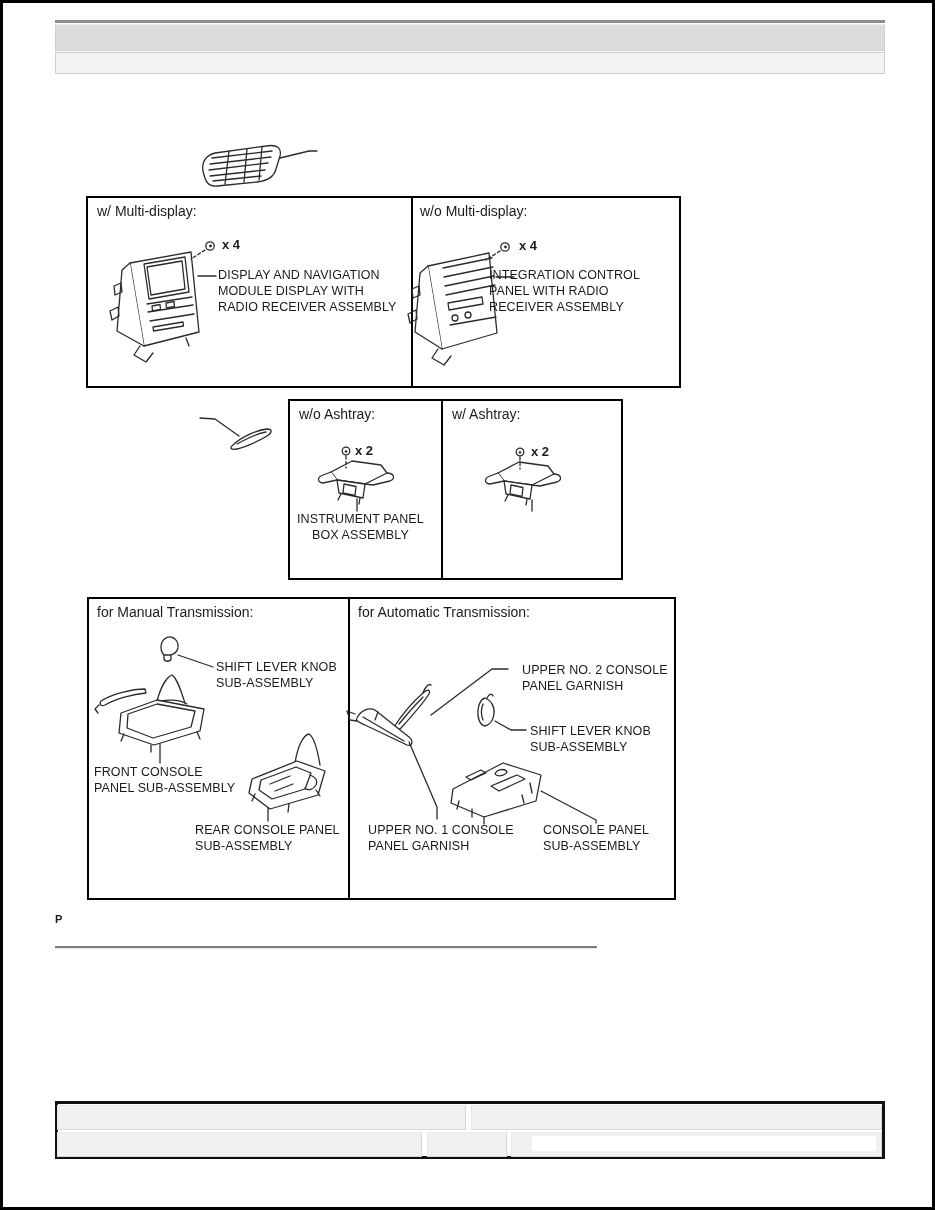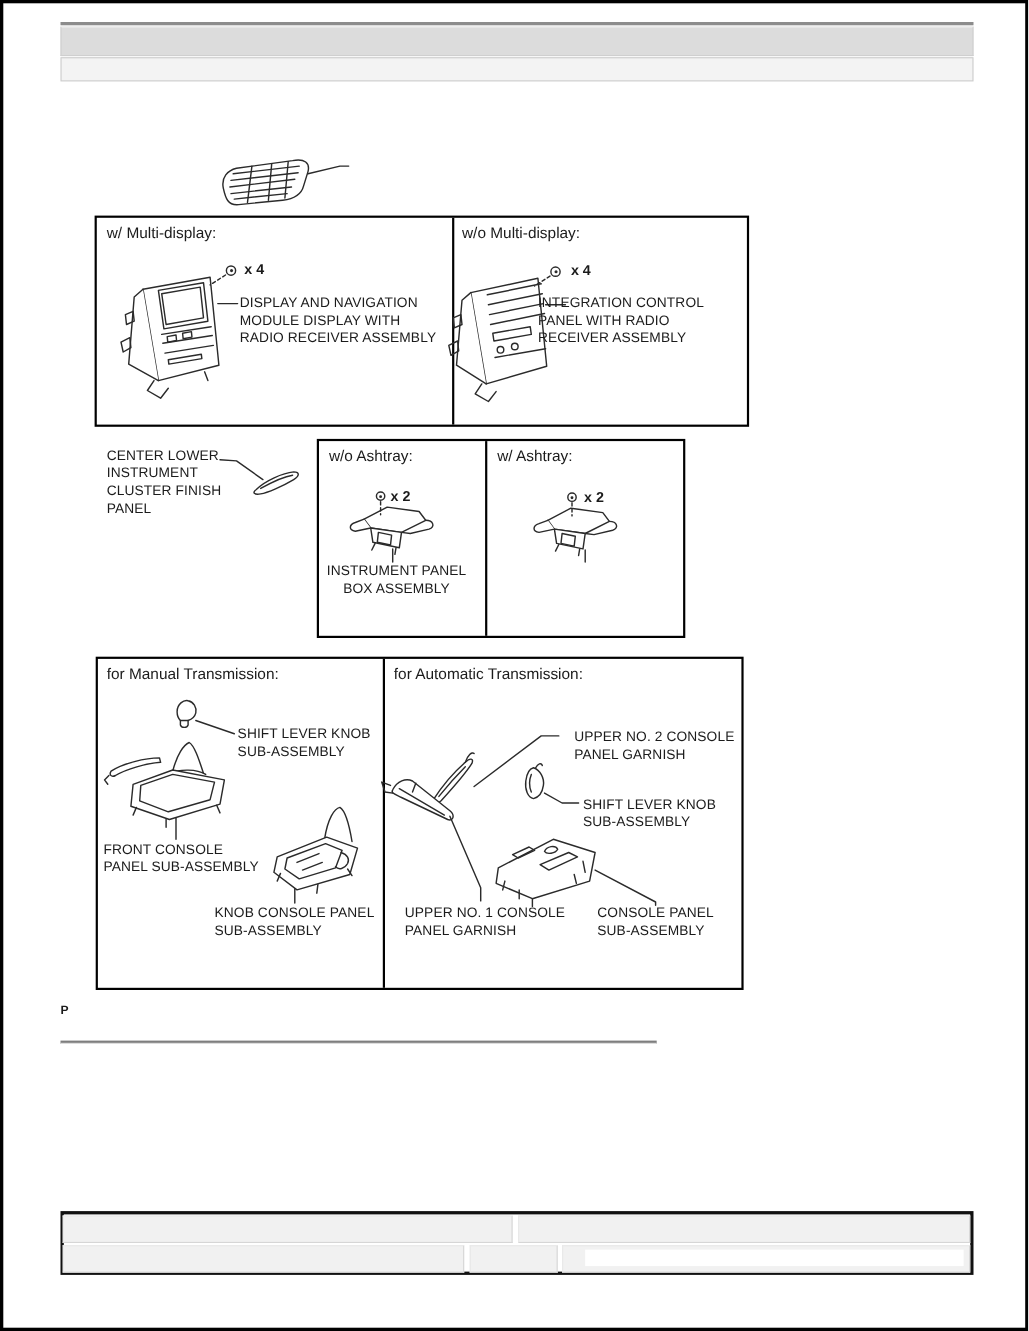--- a/index.html
+++ b/index.html
@@ -193,39 +193,35 @@
   <div class="abs txt cellhdr" style="left:420px;top:203px;">w/o Multi-display:</div>
   <div class="abs txt screwtxt" style="left:222px;top:237px;">x 4</div>
   <div class="abs txt screwtxt" style="left:519px;top:238px;">x 4</div>
   <div class="abs txt lbl" style="left:218px;top:267px;">DISPLAY AND NAVIGATION
 MODULE DISPLAY WITH
 RADIO RECEIVER ASSEMBLY</div>
   <div class="abs txt lbl" style="left:489px;top:267px;">INTEGRATION CONTROL
 PANEL WITH RADIO
 RECEIVER ASSEMBLY</div>
 
-  <div class="abs txt lbl" style="left:97px;top:406px;">CENTER LOWER
-INSTRUMENT
-CLUSTER FINISH
-PANEL</div>
 
   <div class="abs txt cellhdr" style="left:299px;top:406px;">w/o Ashtray:</div>
   <div class="abs txt cellhdr" style="left:452px;top:406px;">w/ Ashtray:</div>
   <div class="abs txt screwtxt" style="left:355px;top:443px;">x 2</div>
   <div class="abs txt screwtxt" style="left:531px;top:444px;">x 2</div>
   <div class="abs txt lbl" style="left:297px;top:511px;text-align:center;">INSTRUMENT PANEL
 BOX ASSEMBLY</div>
 
   <div class="abs txt cellhdr" style="left:97px;top:604px;">for Manual Transmission:</div>
   <div class="abs txt cellhdr" style="left:358px;top:604px;">for Automatic Transmission:</div>
   <div class="abs txt lbl" style="left:216px;top:659px;">SHIFT LEVER KNOB
 SUB-ASSEMBLY</div>
   <div class="abs txt lbl" style="left:94px;top:764px;">FRONT CONSOLE
 PANEL SUB-ASSEMBLY</div>
-  <div class="abs txt lbl" style="left:195px;top:822px;">KNOB CONSOLE PANEL
+  <div class="abs txt lbl" style="left:195px;top:822px;">REAR CONSOLE PANEL
 SUB-ASSEMBLY</div>
   <div class="abs txt lbl" style="left:510px;top:662px;margin-left:12px;">UPPER NO. 2 CONSOLE
 PANEL GARNISH</div>
   <div class="abs txt lbl" style="left:530px;top:723px;">SHIFT LEVER KNOB
 SUB-ASSEMBLY</div>
   <div class="abs txt lbl" style="left:368px;top:822px;">UPPER NO. 1 CONSOLE
 PANEL GARNISH</div>
   <div class="abs txt lbl" style="left:543px;top:822px;">CONSOLE PANEL
 SUB-ASSEMBLY</div>
 

